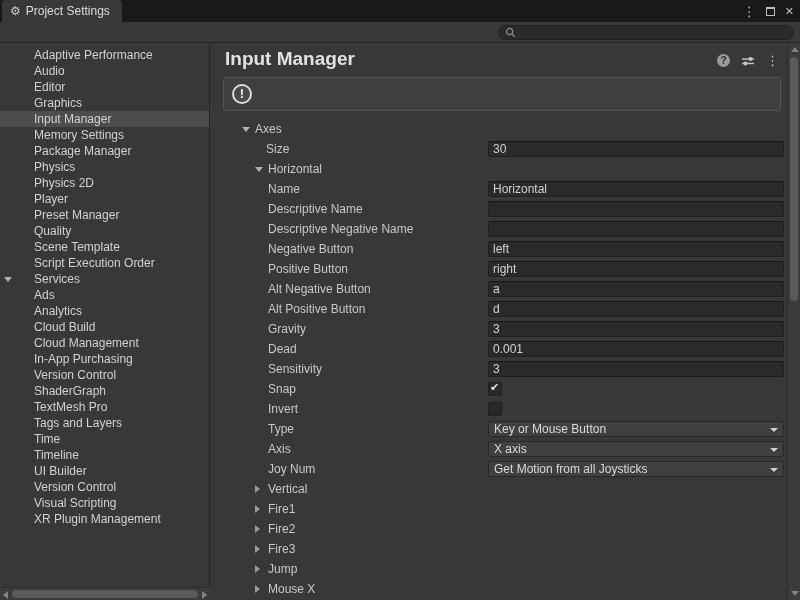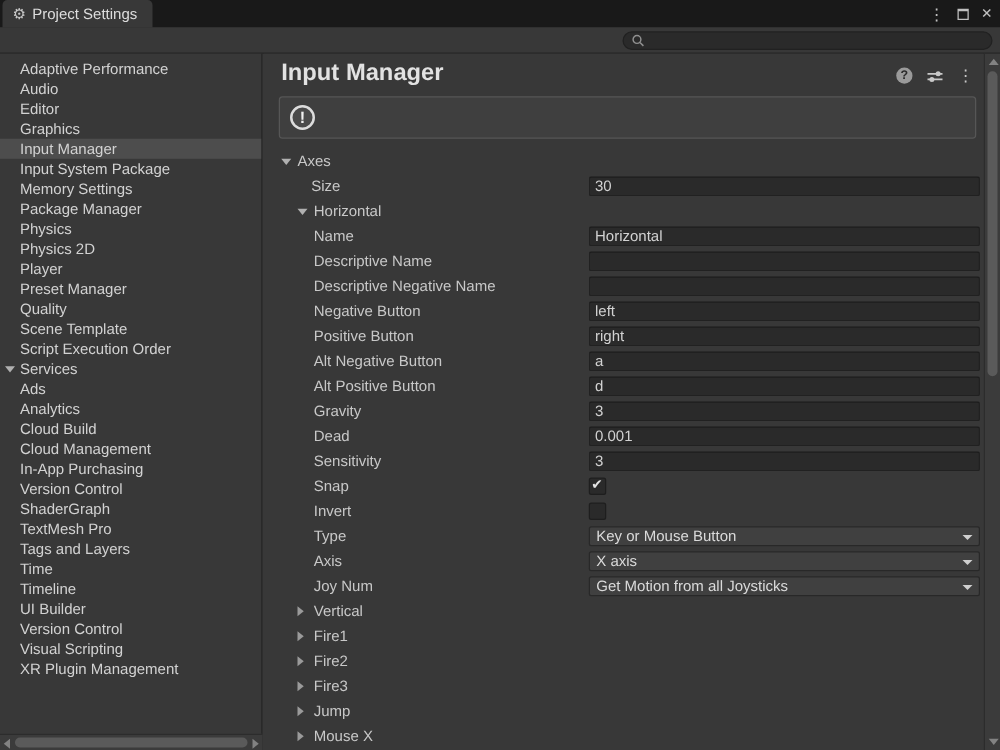--- a/index.html
+++ b/index.html
@@ -36,21 +36,21 @@
     flex:1; background:transparent; border:none; outline:none;
     color:#d2d2d2; font-family:"Liberation Sans",sans-serif; font-size:11px; height:12px;
   }
 
   
   .bodyarea { position:absolute; left:0; top:43px; width:800px; height:557px; }
 
   
   .sidebar { position:absolute; left:0; top:0; width:210px; height:557px; background:#383838; border-right:1px solid #242424; }
   .sb-list { position:absolute; left:0; top:4px; width:209px; }
-  .sb-item { position:relative; height:16px; line-height:16px; padding-left:16px; color:#d2d2d2; white-space:nowrap; overflow:hidden; cursor:default; }
+  .sb-item { position:relative; height:16px; line-height:16px; padding-left:34px; color:#d2d2d2; white-space:nowrap; overflow:hidden; cursor:default; }
   .sb-item.child { }
   .sb-item.selected { background:#4d4d4d; }
   .sb-tri { position:absolute; left:4px; top:6px; width:0; height:0;
     border-left:4px solid transparent; border-right:4px solid transparent; border-top:5px solid #b0b0b0; }
 
   
   .hscroll { position:absolute; left:0; bottom:0; width:210px; height:13px; background:#3b3b3b; border-top:1px solid #2c2c2c; }
   .hs-left, .hs-right { position:absolute; top:3px; width:0; height:0; }
   .hs-left { left:3px; border-top:4px solid transparent; border-bottom:4px solid transparent; border-right:5px solid #828282; }
   .hs-right { right:3px; border-top:4px solid transparent; border-bottom:4px solid transparent; border-left:5px solid #828282; }
@@ -67,21 +67,21 @@
   .infobox {
     margin:0 6px 8px 12px; min-height:34px; background:#3f3f3f;
     border:1px solid #565656; border-radius:3px;
     display:flex; align-items:center; gap:8px; padding:3px 8px;
   }
   .info-icon { flex:0 0 auto; width:20px; height:20px; border-radius:50%; background:#4a4a4a; border:2px solid #dcdcdc; color:#f0f0f0; font-weight:bold; font-size:13px; text-align:center; line-height:16px; }
   .info-text { font-size:11px; line-height:13px; color:#dcdcdc; }
 
   
   .rows { position:relative; }
-  .row { position:relative; height:20px; }
+  .row { position:relative; height:20px;margin-left:17px; }
   .lbl { position:absolute; top:3px; color:#c8c8c8; white-space:nowrap; }
   .tri { position:absolute; width:0; height:0; }
   .tri.open { top:8px; border-left:4px solid transparent; border-right:4px solid transparent; border-top:5px solid #b0b0b0; }
   .tri.closed { top:6px; border-top:4px solid transparent; border-bottom:4px solid transparent; border-left:5px solid #9a9a9a; }
 
   .ctrl { position:absolute; left:260px; right:3px; top:2px; height:16px; }
   .tfield { background:#2a2a2a; border:1px solid #212121; border-top-color:#161616; border-radius:2px; padding:0 4px; line-height:14px; font-size:12px; color:#d2d2d2; overflow:hidden; white-space:nowrap; }
   .dropdown { background:#404040; border:1px solid #282828; border-radius:2px; padding:0 18px 0 5px; line-height:14px; font-size:12px; color:#dadada; overflow:hidden; white-space:nowrap; }
   .dd-arrow { position:absolute; right:5px; top:6px; width:0; height:0; border-left:4px solid transparent; border-right:4px solid transparent; border-top:4px solid #cfcfcf; }
   .checkbox { width:14px; height:14px; top:3px; right:auto; background:#2a2a2a; border:1px solid #1e1e1e; border-radius:2px; position:absolute; left:260px; }
@@ -120,21 +120,20 @@
 
 <div class="bodyarea">
 
   <div class="sidebar">
     <div class="sb-list">
       <div class="sb-item"><span>Adaptive Performance</span></div>
       <div class="sb-item"><span>Audio</span></div>
       <div class="sb-item"><span>Editor</span></div>
       <div class="sb-item"><span>Graphics</span></div>
       <div class="sb-item selected"><span>Input Manager</span></div>
-      <div class="sb-item"><span>Input System Package</span></div>
       <div class="sb-item"><span>Memory Settings</span></div>
       <div class="sb-item"><span>Package Manager</span></div>
       <div class="sb-item"><span>Physics</span></div>
       <div class="sb-item"><span>Physics 2D</span></div>
       <div class="sb-item"><span>Player</span></div>
       <div class="sb-item"><span>Preset Manager</span></div>
       <div class="sb-item"><span>Quality</span></div>
       <div class="sb-item"><span>Scene Template</span></div>
       <div class="sb-item"><span>Script Execution Order</span></div>
       <div class="sb-item"><span class="sb-tri"></span><span>Services</span></div>

